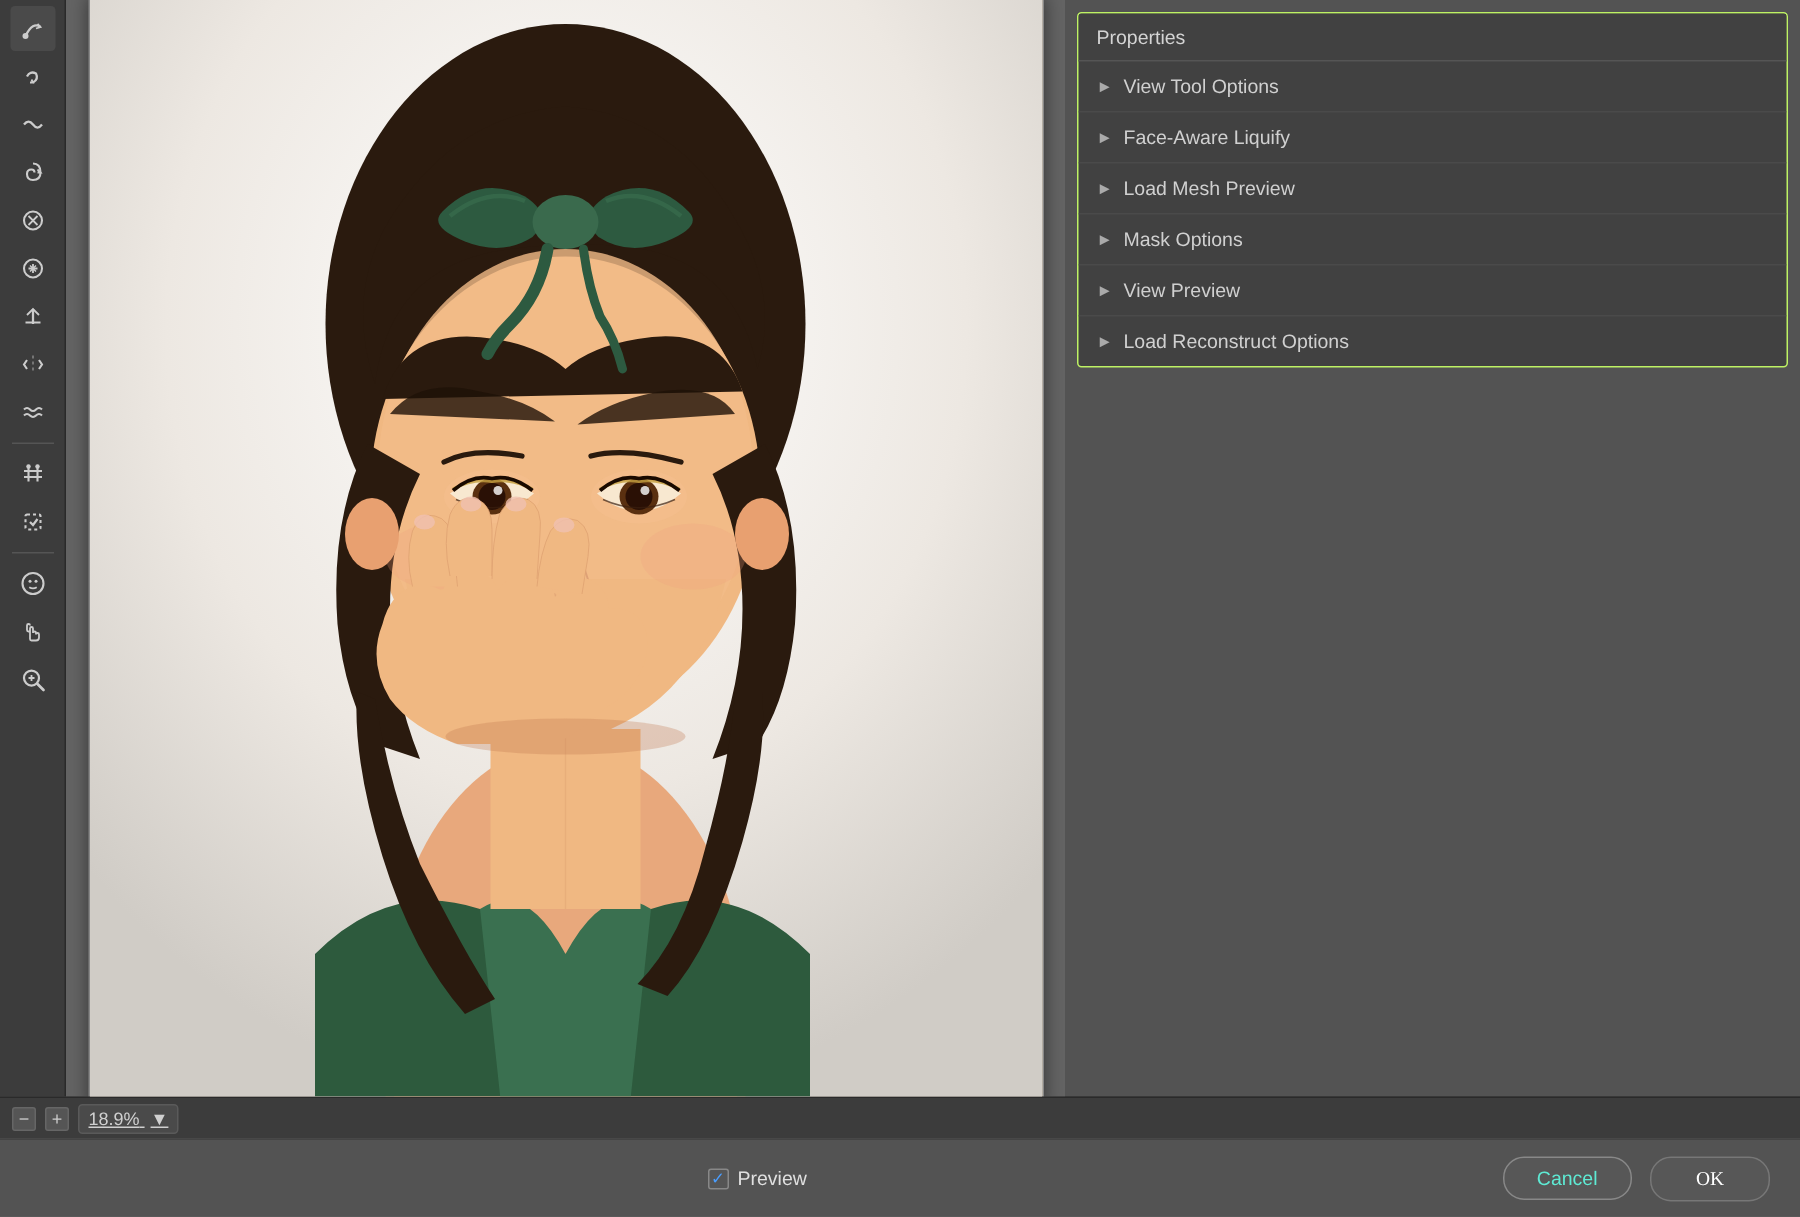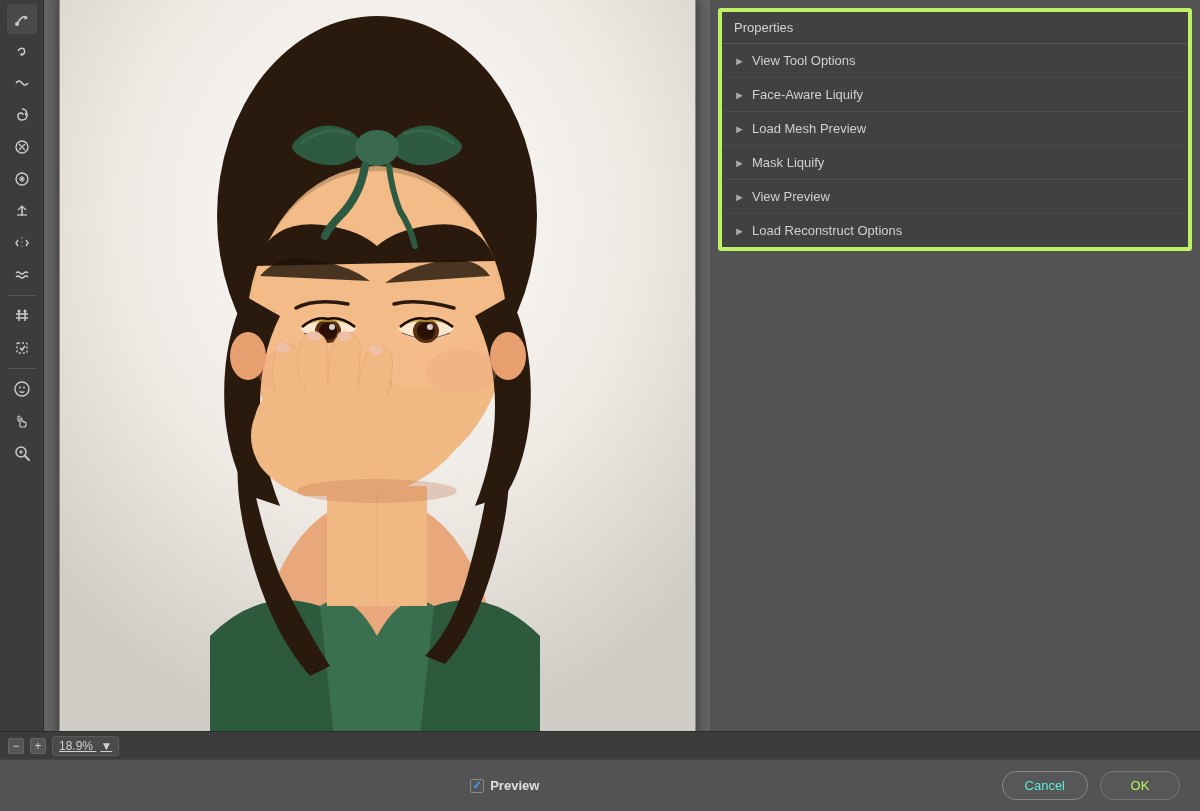--- a/index.html
+++ b/index.html
@@ -85,21 +85,21 @@
     .right-panel {
       width: 490px;
       background: #535353;
       display: flex;
       flex-direction: column;
       padding: 8px;
     }
 
     .properties-panel {
       background: #414141;
-      border: 4px solid #bef264;
+      border: 1px solid #bef264;
       border-radius: 3px;
       overflow: hidden;
     }
 
     .properties-header {
       padding: 8px 12px;
       font-size: 13px;
       color: #d4d4d4;
       font-weight: 500;
       border-bottom: 1px solid #555;
@@ -173,21 +173,20 @@
       gap: 12px;
       border-top: 1px solid #444;
     }
 
     .preview-section {
       display: flex;
       align-items: flex-start;
       gap: 8px;
       margin-right: auto;
       margin-left: auto;
-      font-weight: bold;
     }
 
     .checkbox-wrapper {
       display: flex;
       align-items: center;
       gap: 6px;
       cursor: pointer;
     }
 
     .checkbox {
@@ -212,22 +211,23 @@
       border: 1px solid #888;
       background: #575757;
       color: #5eead4;
       font-size: 13px;
       cursor: pointer;
       min-width: 80px;
       text-align: center;
     }
     .action-btn.ok-btn {
       background: #575757;
-      color: #bef264;
+      color: #ffffff;
       border-color: #777;
+      font-family: Liberation Serif, serif;
     }
 
     
     .portrait-svg {
       width: 100%;
       height: 100%;
       position: absolute;
       top: 0; left: 0;
     }
   </style>
@@ -473,21 +473,21 @@
       <div class="panel-item">
         <span class="arrow">►</span>
         <span>Face-Aware Liquify</span>
       </div>
       <div class="panel-item">
         <span class="arrow">►</span>
         <span>Load Mesh Preview</span>
       </div>
       <div class="panel-item">
         <span class="arrow">►</span>
-        <span>Mask Liquify</span>
+        <span>Mask Options</span>
       </div>
       <div class="panel-item">
         <span class="arrow">►</span>
         <span>View Preview</span>
       </div>
       <div class="panel-item">
         <span class="arrow">►</span>
         <span>Load Reconstruct Options</span>
       </div>
     </div>

